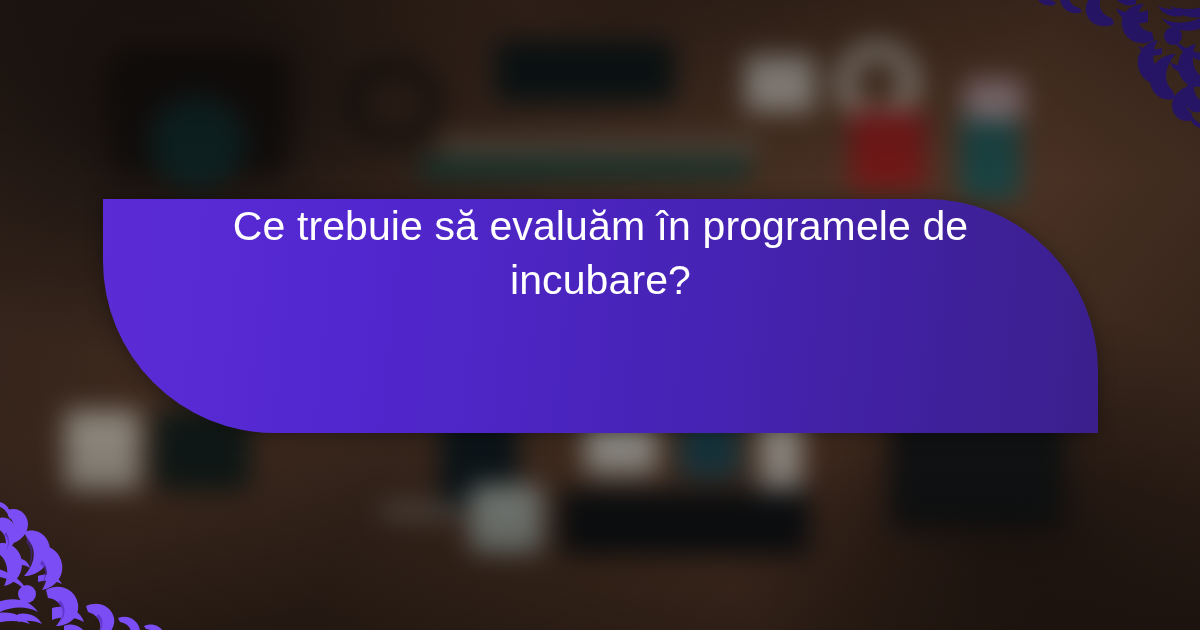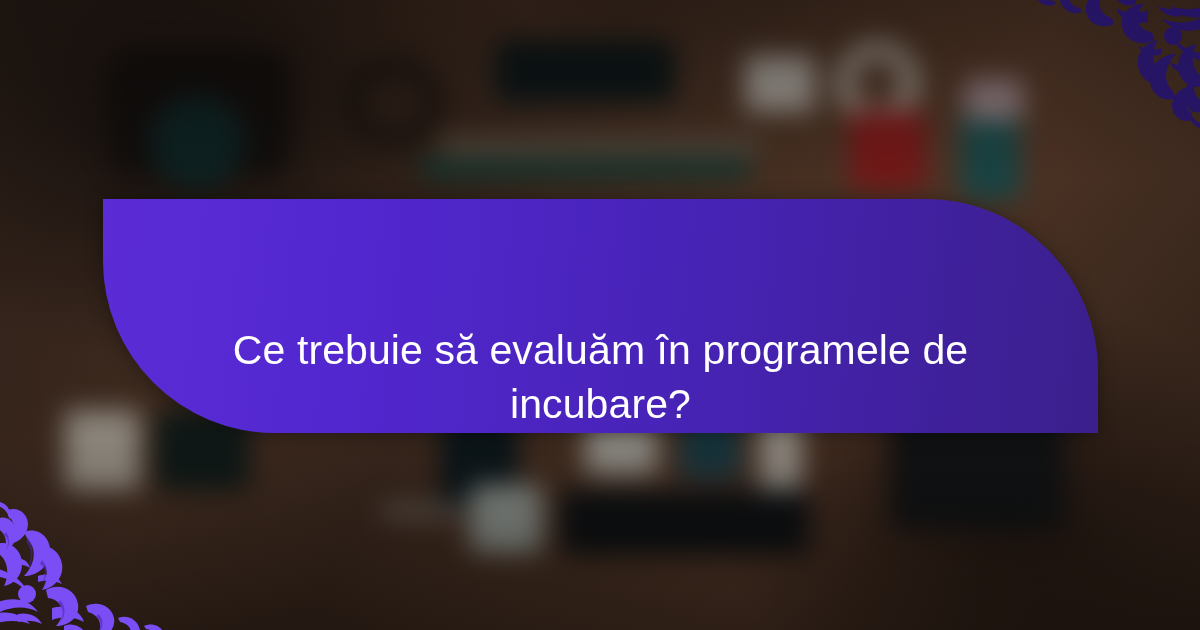--- a/index.html
+++ b/index.html
@@ -47,21 +47,21 @@
   .ornament.tr { right:-6px; top:-8px;    width:178px; height:136px;
                  transform:scaleY(-1) scaleX(-1); opacity:0.72; filter:brightness(0.52) saturate(1.3); }
 
   
   .banner {
     position:absolute;
     left:103px; top:199px;
     width:995px; height:234px;
     background:linear-gradient(96deg, #5b2cd6 0%, #5227cf 26%, #4723b6 58%, #3b1f8c 100%);
     border-radius:0 172px 0 172px;
-    display:flex; align-items:flex-end; justify-content:center;
+    display:flex; align-items:flex-start; justify-content:center;
     box-shadow:0 2px 18px rgba(0,0,0,0.35);
   }
 
   .banner-title {
     width:760px;
     text-align:center;
     color:#ffffff;
     font-size:41px;
     line-height:1.32;
     font-weight:400;

